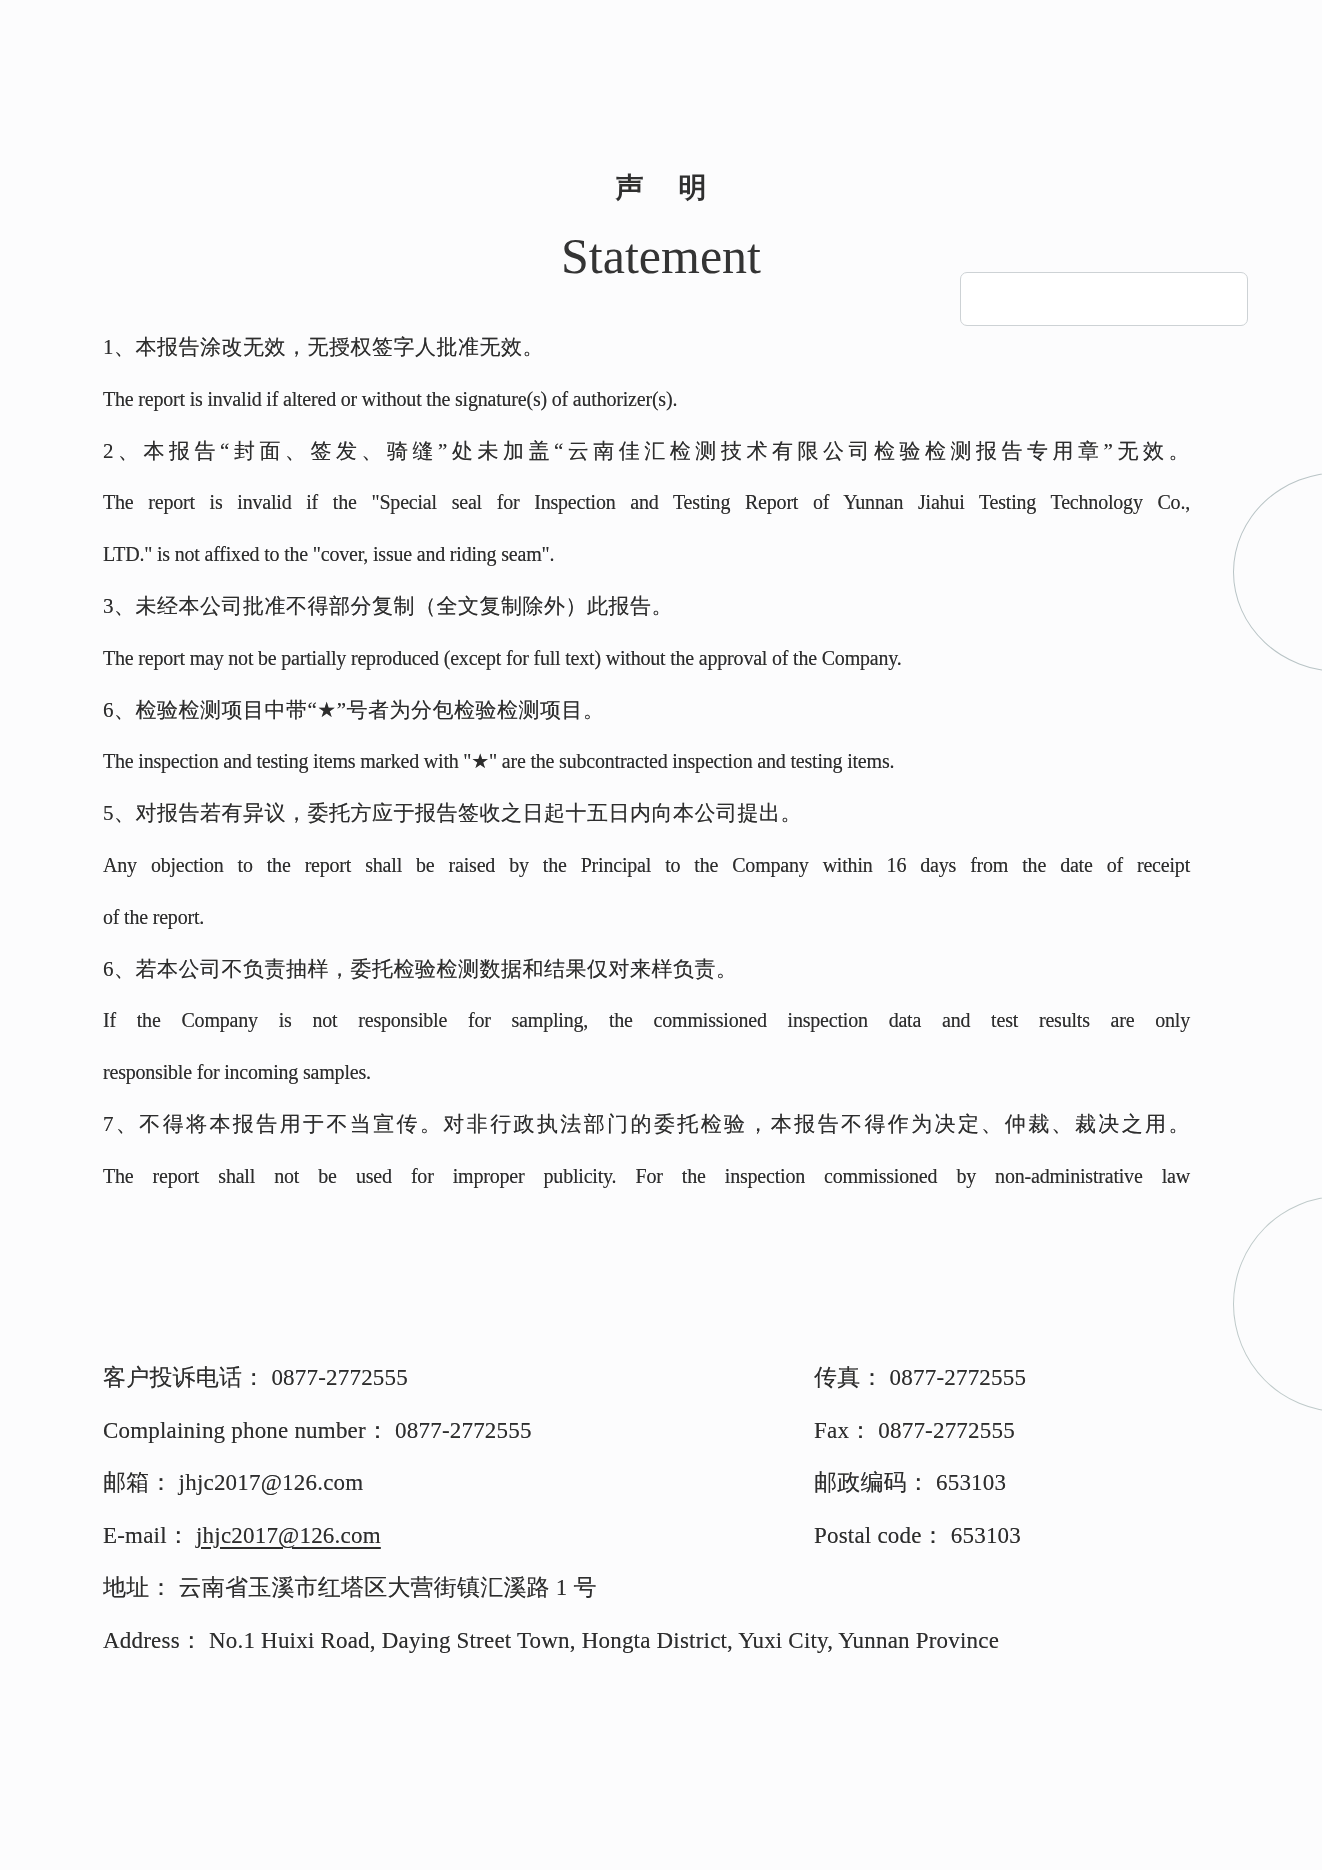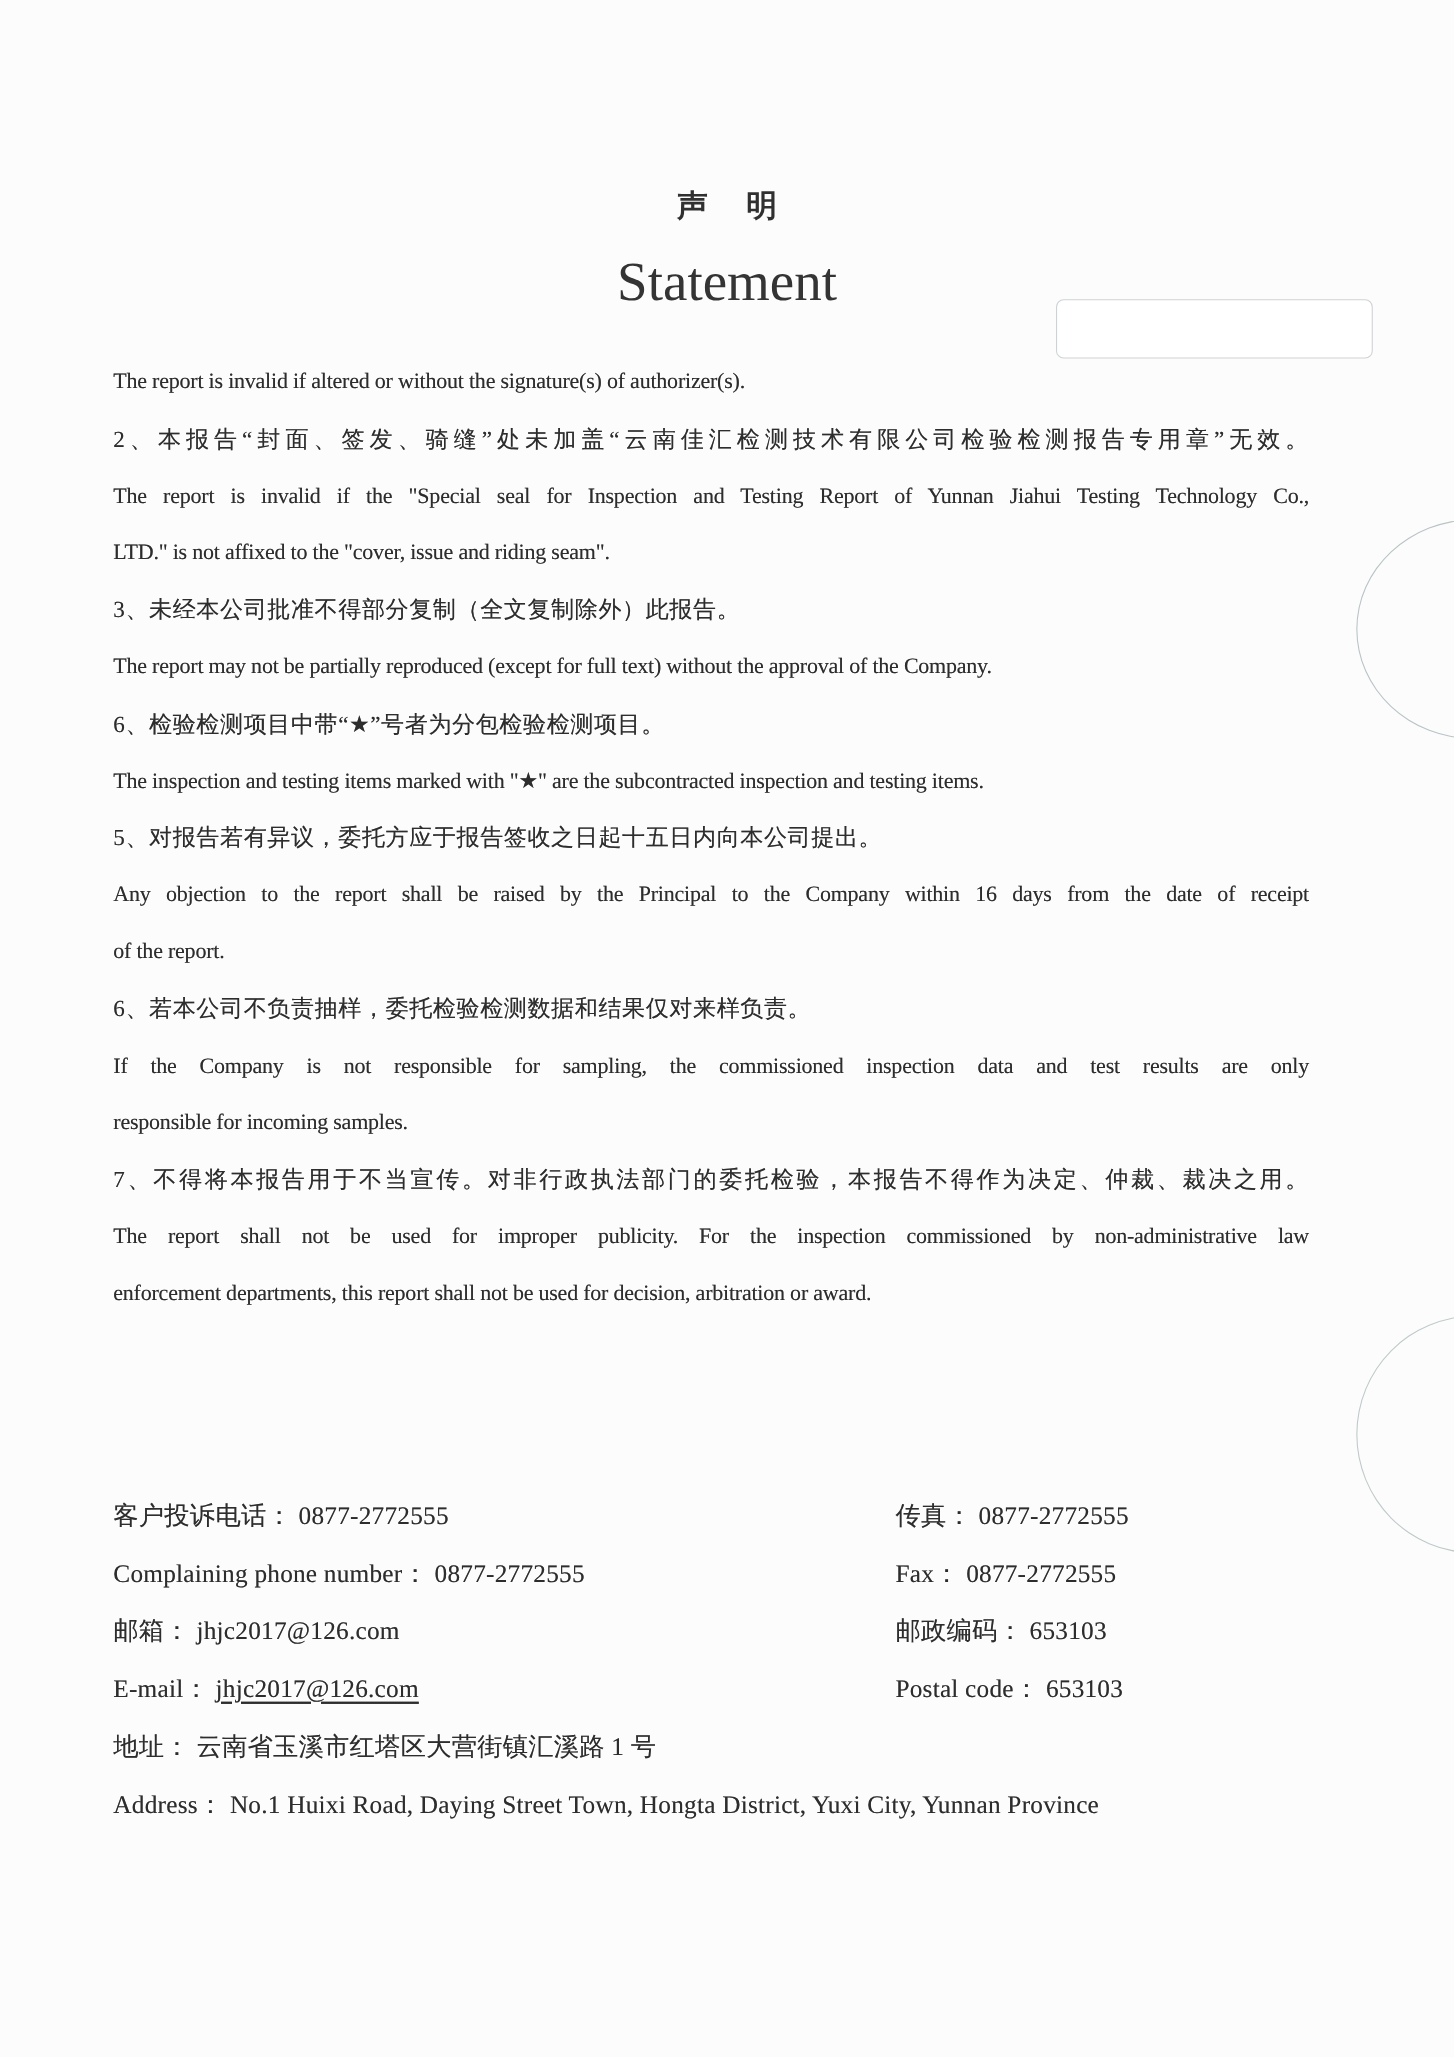--- a/index.html
+++ b/index.html
@@ -59,37 +59,37 @@
 <body>
 
 <div class="page">
 
   <div class="title-cn">声 明</div>
   <div class="title-en">Statement</div>
 
   <div class="blank-box"></div>
 
   <div class="stmt">
+    <div class="line cn">1、本报告涂改无效，无授权签字人批准无效。</div>
     <div class="line en">The report is invalid if altered or without the signature(s) of authorizer(s).</div>
     <div class="line cn just">2、本报告“封面、签发、骑缝”处未加盖“云南佳汇检测技术有限公司检验检测报告专用章”无效。</div>
     <div class="line en just">The report is invalid if the "Special seal for Inspection and Testing Report of Yunnan Jiahui Testing Technology Co.,</div>
     <div class="line en">LTD." is not affixed to the "cover, issue and riding seam".</div>
     <div class="line cn">3、未经本公司批准不得部分复制（全文复制除外）此报告。</div>
     <div class="line en">The report may not be partially reproduced (except for full text) without the approval of the Company.</div>
     <div class="line cn">6、检验检测项目中带“★”号者为分包检验检测项目。</div>
     <div class="line en">The inspection and testing items marked with "★" are the subcontracted inspection and testing items.</div>
     <div class="line cn">5、对报告若有异议，委托方应于报告签收之日起十五日内向本公司提出。</div>
     <div class="line en just">Any objection to the report shall be raised by the Principal to the Company within 16 days from the date of receipt</div>
     <div class="line en">of the report.</div>
     <div class="line cn">6、若本公司不负责抽样，委托检验检测数据和结果仅对来样负责。</div>
     <div class="line en just">If the Company is not responsible for sampling, the commissioned inspection data and test results are only</div>
     <div class="line en">responsible for incoming samples.</div>
     <div class="line cn just">7、不得将本报告用于不当宣传。对非行政执法部门的委托检验，本报告不得作为决定、仲裁、裁决之用。</div>
     <div class="line en just">The report shall not be used for improper publicity. For the inspection commissioned by non-administrative law</div>
-    <div class="line en">enforcement departments, this report shall not be used for decision, arbitration or award.</div>
   </div>
 
   <div class="contact-left">
     <div class="crow">
       <span class="lbl">客户投诉电话：</span><span>0877-2772555</span>
     </div>
     <div class="crow">
       <span class="lbl">Complaining phone number：</span><span>0877-2772555</span>
     </div>
     <div class="crow">

